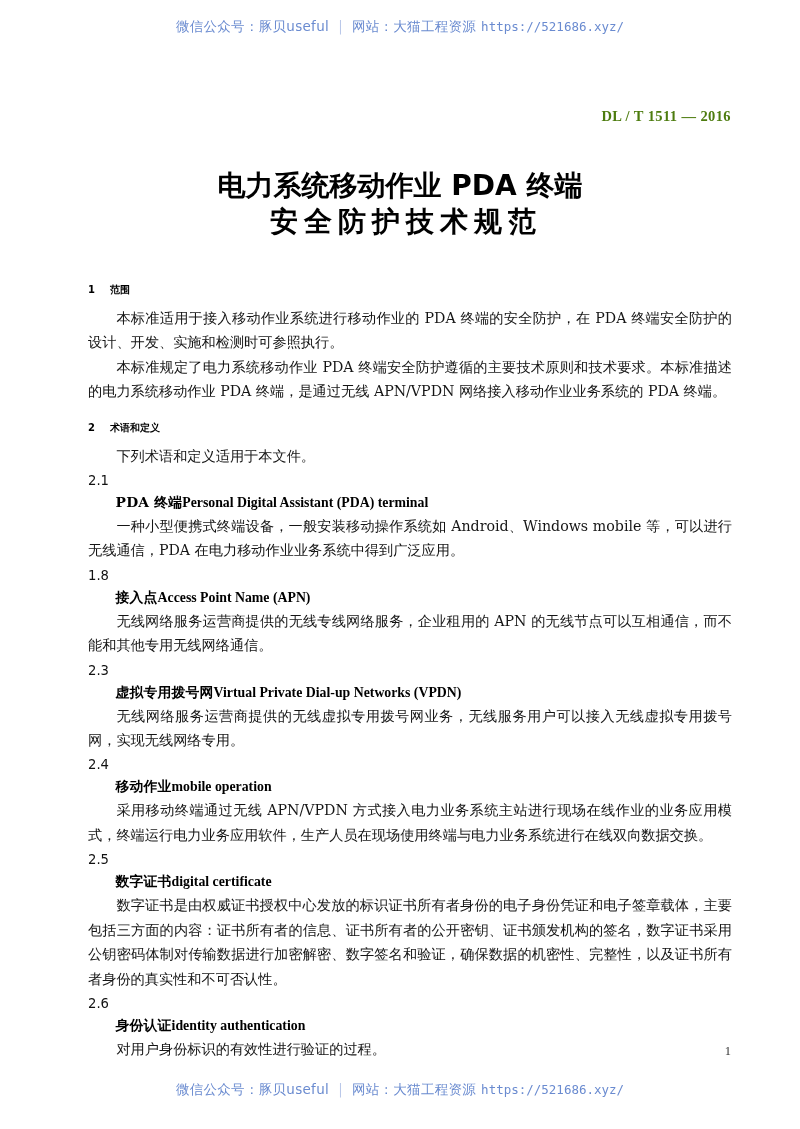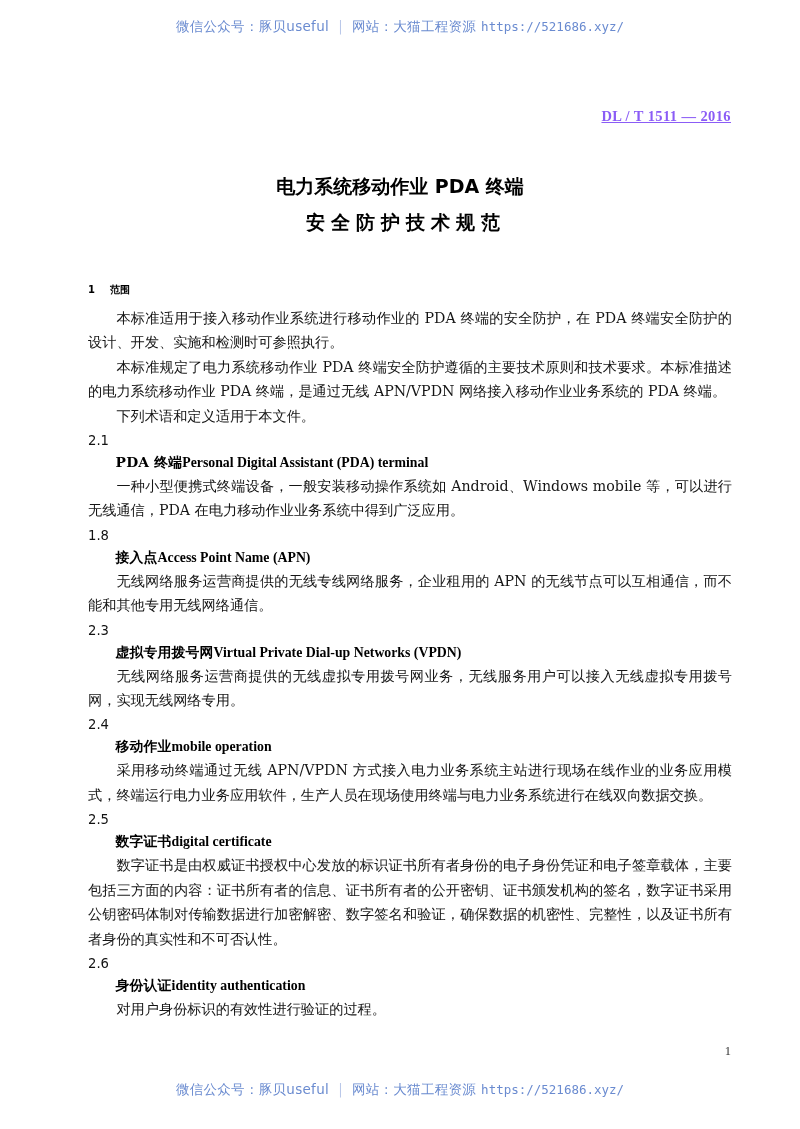--- a/index.html
+++ b/index.html
@@ -51,35 +51,34 @@
 
   
   .std-no {
     position: absolute;
     top: 108px;
     right: 69px;
     font-family: "Liberation Serif", "DejaVu Serif", serif;
     font-size: 14.5px;
     font-weight: bold;
     letter-spacing: 0.4px;
-    color: #8b5cf6;
+    color: #4d7c0f;
     white-space: nowrap;
-    text-decoration: underline;
   }
 
   
   .doc-title {
     position: absolute;
     top: 168px;
     left: 0;
     width: 800px;
     text-align: center;
   }
   .doc-title .t-line {
-    font-size: 19px;
+    font-size: 28px;
     font-weight: bold;
     line-height: 36px;
     color: #000;
     font-family: "DejaVu Sans", "Liberation Sans", sans-serif;
     white-space: nowrap;
   }
   .doc-title .t-line2 {
     letter-spacing: 6px;
     padding-left: 12px;
   }
@@ -165,20 +164,23 @@
   </div>
 
   <div class="content">
 
     <div class="sec-head">
       <span class="num">1</span><span>范围</span>
     </div>
     <p class="para">本标准适用于接入移动作业系统进行移动作业的 PDA 终端的安全防护，在 PDA 终端安全防护的设计、开发、实施和检测时可参照执行。</p>
     <p class="para">本标准规定了电力系统移动作业 PDA 终端安全防护遵循的主要技术原则和技术要求。本标准描述的电力系统移动作业 PDA 终端，是通过无线 APN/VPDN 网络接入移动作业业务系统的 PDA 终端。</p>
 
+    <div class="sec-head sec-head-2">
+      <span class="num">2</span><span>术语和定义</span>
+    </div>
     <p class="para">下列术语和定义适用于本文件。</p>
 
     <div class="clause-no">2.1</div>
     <div class="term-line">
       <span class="term-cn">PDA 终端</span><span class="term-en">Personal Digital Assistant (PDA) terminal</span>
     </div>
     <p class="para">一种小型便携式终端设备，一般安装移动操作系统如 Android、Windows mobile 等，可以进行无线通信，PDA 在电力移动作业业务系统中得到广泛应用。</p>
 
     <div class="clause-no">1.8</div>
     <div class="term-line">

